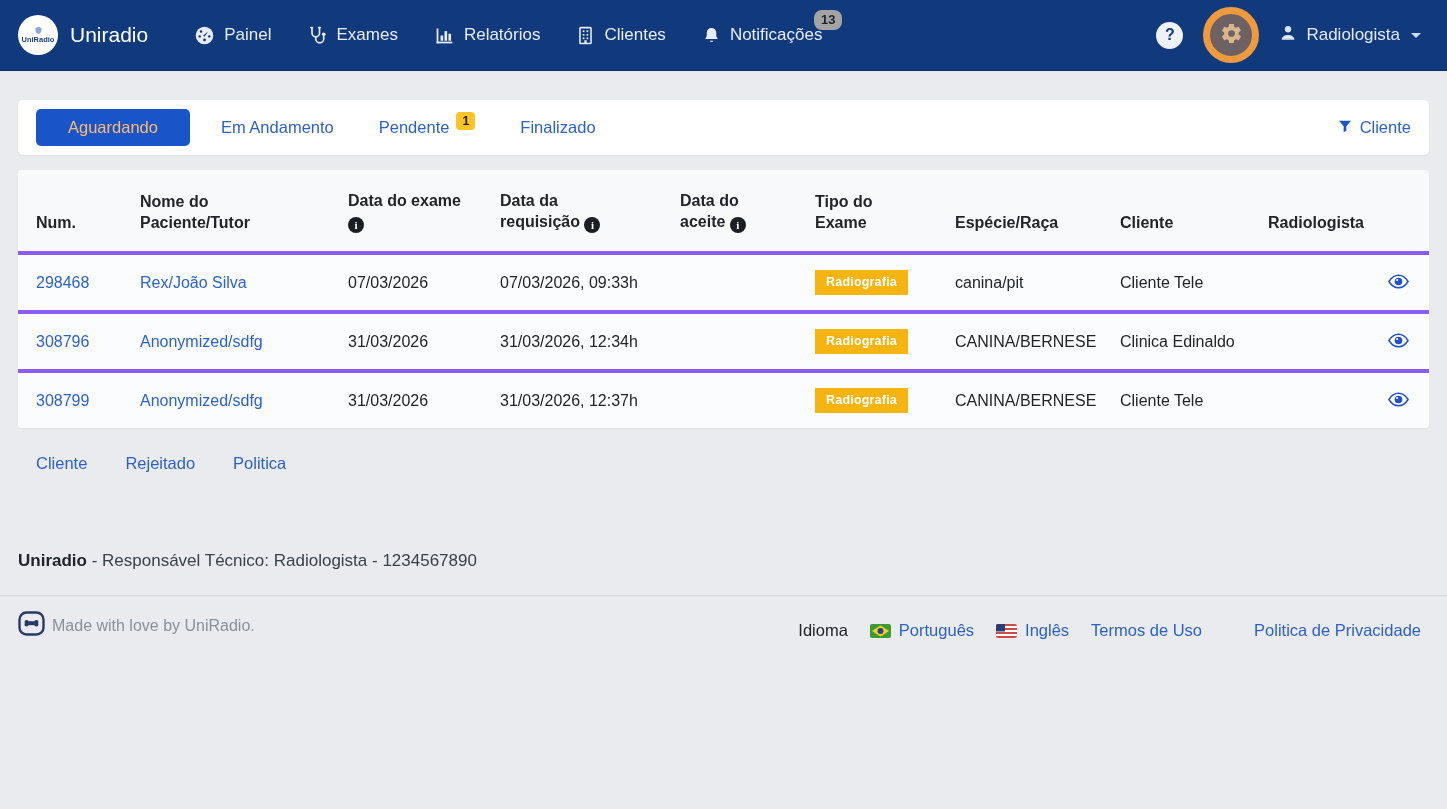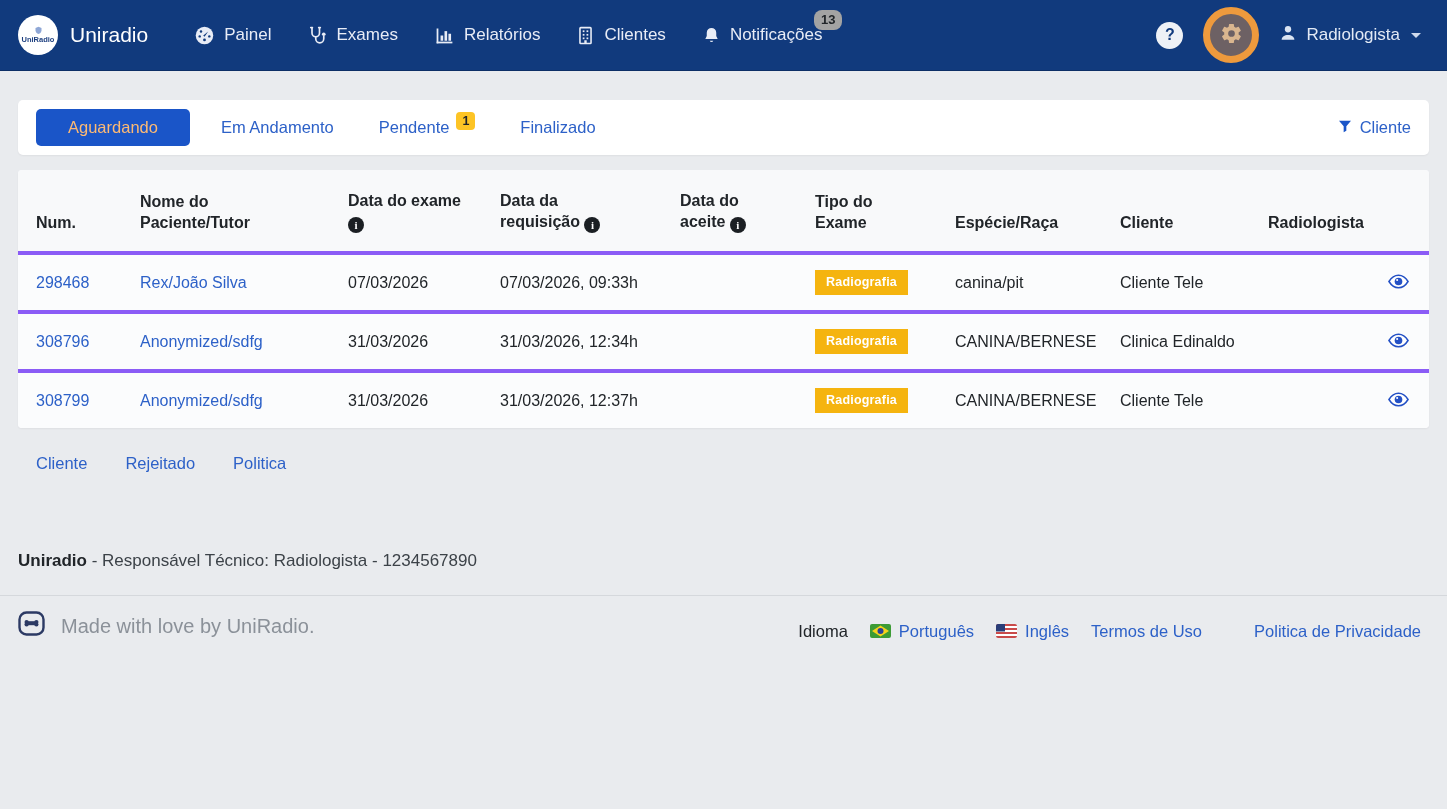--- a/index.html
+++ b/index.html
@@ -95,21 +95,21 @@
 
   .secondary-links { margin-top:26px; display:flex; gap:38px; padding-left:18px; }
   .secondary-links a { color:#2d61c8; font-size:16.5px; }
 
   .tech-line { margin-top:78px; font-size:17px; color:#3c4248; }
   .tech-line b { color:#212529; font-weight:700; }
 
   
   .footer-divider { margin-top:24px; border-top:1px solid #d5d8dc; }
   .footer { display:flex; align-items:center; justify-content:space-between; padding:15px 26px 15px 18px; }
-  .made-with { display:flex; align-items:center; gap:16px; color:#8b9199; font-size:20px; }
+  .made-with { display:flex; align-items:center; gap:7px; color:#8b9199; font-size:16px; }
   .footer-right { display:flex; align-items:center; gap:22px; font-size:16.5px;margin-top:10px; }
   .footer-right .lang-label { color:#212529; }
   .footer-link { color:#2d61c8; display:flex; align-items:center; gap:8px; }
   .footer-link.push { margin-left:30px; }
   .flag { display:inline-block; border-radius:2px; overflow:hidden; line-height:0; }
 </style>
 </head>
 <body>
 
 <header class="navbar">

